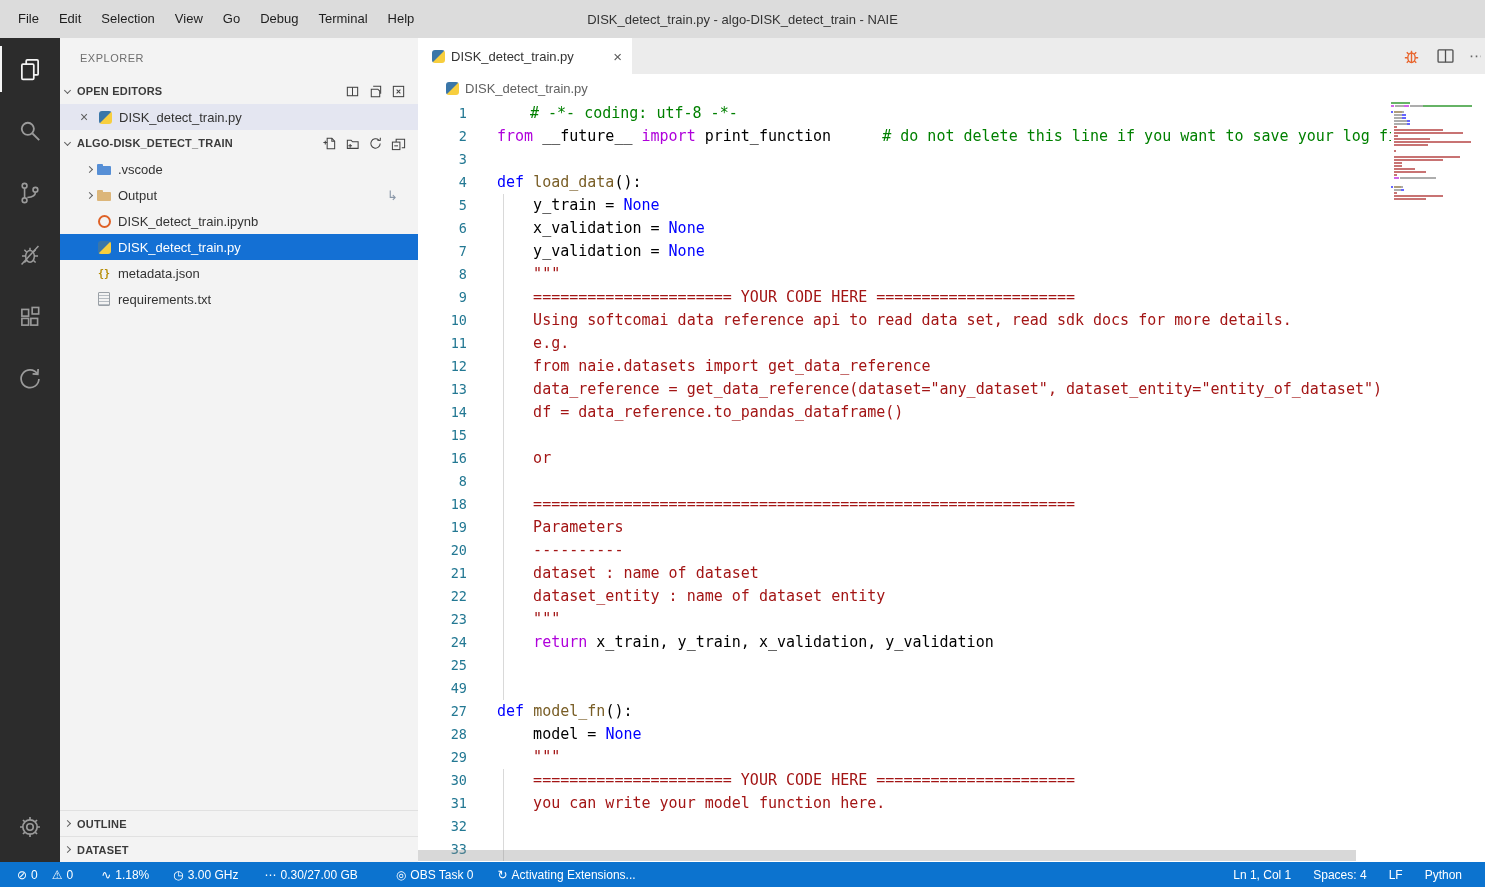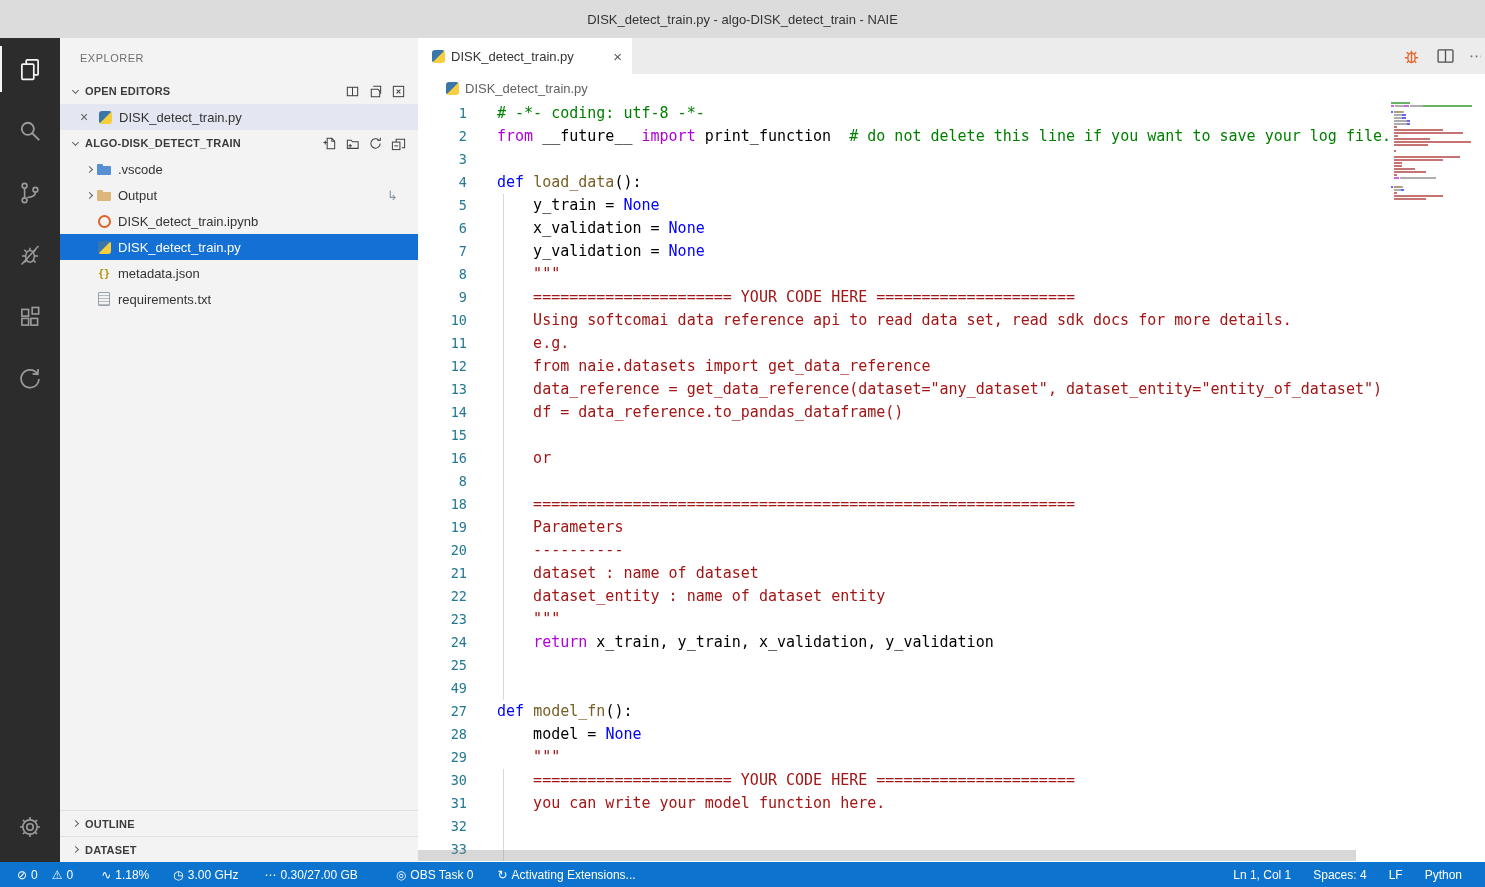--- a/index.html
+++ b/index.html
@@ -14,21 +14,21 @@
   
   .activitybar{position:absolute;top:38px;left:0;width:60px;bottom:25px;background:var(--activitybar_bg);}
   .ab-item{height:62px;display:flex;align-items:center;justify-content:center;color:#9b9b9b;cursor:pointer;position:relative;}
   .ab-item svg{width:26px;height:26px;}
   .ab-item.active{color:#f5f5f5;}
   .ab-item.active::before{content:"";position:absolute;left:0;top:8px;bottom:8px;width:2px;background:#f5f5f5;}
   .ab-bottom{position:absolute;bottom:4px;left:0;right:0;}
   
   .sidebar{position:absolute;top:38px;left:60px;width:358px;bottom:25px;background:var(--sidebar_bg);overflow:hidden;}
   .sb-title{height:40px;display:flex;align-items:center;padding-left:20px;font-size:11px;color:#6f6f6f;letter-spacing:.5px;}
-  .section-header{height:26px;display:flex;align-items:center;font-size:11px;font-weight:700;color:#3b3b3b;padding-left:8px;cursor:pointer;}
+  .section-header{height:26px;display:flex;align-items:center;font-size:11px;font-weight:700;color:#3b3b3b;padding-left:0;cursor:pointer;}
   .section-label{margin-left:3px;letter-spacing:.2px;}
   .section-actions{margin-left:auto;display:flex;gap:8px;padding-right:12px;color:#424242;}
   .section-actions svg{width:15px;height:15px;cursor:pointer;}
   .chev-slot{width:14px;display:flex;align-items:center;justify-content:center;flex:none;}
   .chev{display:inline-block;width:5px;height:5px;border-right:1.4px solid #616161;border-bottom:1.4px solid #616161;}
   .chev.right{transform:rotate(-45deg);}
   .chev.down{transform:rotate(45deg);margin-top:-2px;}
   .oe-row{height:26px;display:flex;align-items:center;padding-left:20px;background:#e4e6f1;font-size:13px;color:#333;cursor:pointer;}
   .row-close{width:17px;color:#5f5f5f;font-size:14px;flex:none;cursor:pointer;}
   .row-label{white-space:nowrap;overflow:hidden;}
@@ -59,21 +59,21 @@
   .more-dots{width:12px;overflow:hidden;font-size:15px;color:#666;cursor:pointer;}
   .breadcrumbs{position:absolute;top:36px;left:0;right:0;height:28px;display:flex;align-items:center;padding-left:26px;font-size:13px;color:#616161;background:#fff;cursor:pointer;}
   .breadcrumbs .fi{margin-right:5px;}
   .codearea{position:absolute;top:64px;left:0;right:0;bottom:0;overflow:hidden;
     font-family:"DejaVu Sans Mono","Liberation Mono",monospace;}
   .gutter{position:absolute;top:0;left:0;width:49px;}
   .ln{height:23px;line-height:23px;font-size:13.5px;color:#237893;text-align:right;}
   .codelines{position:absolute;top:0;left:79px;right:94px;overflow:hidden;}
   .cl{height:23px;line-height:23px;font-size:15px;white-space:pre;color:#000;}
   .guide{position:absolute;width:1px;background:#d9d9d9;left:85px;}
-  .tk-cm{color:var(--syn_comment);} .tk-kw{color:var(--syn_keyword);} .tk-kb{color:var(--syn_storage);}
+  .tk-cm{color:var(--syn_comment);margin-left:33px;} .tk-kw{color:var(--syn_keyword);} .tk-kb{color:var(--syn_storage);}
   .tk-fn{color:var(--syn_func);} .tk-ds{color:var(--syn_string);} .tk-cn{color:var(--syn_constant);} .tk-pl{color:#000;}
   
   .minimap{position:absolute;top:0;right:6px;width:88px;cursor:pointer;}
   .mm-line{height:3px;line-height:0;white-space:nowrap;overflow:hidden;}
   .mm-seg{display:inline-block;height:2px;opacity:.6;vertical-align:top;}
   .mm-gap{display:inline-block;height:2px;vertical-align:top;}
   .tkbg-cm{background:var(--syn_comment);} .tkbg-kw{background:var(--syn_keyword);} .tkbg-kb{background:var(--syn_storage);}
   .tkbg-fn{background:var(--syn_func);} .tkbg-ds{background:var(--syn_string);} .tkbg-cn{background:var(--syn_constant);} .tkbg-pl{background:#777;}
   .hscroll{position:absolute;bottom:1px;left:0;width:938px;height:11px;background:#8f8f8f;opacity:.35;cursor:pointer;}
   
@@ -87,20 +87,30 @@
   .sb-left .sb-item:nth-child(5){margin-left:12px;}
   .sb-left .sb-item:nth-child(6){margin-left:24px;}
   .sb-left .sb-item:nth-child(7){margin-left:10px;}
   .sb-right .sb-item{padding:0 11px;}
   .sb-ico{font-size:12px;}
 </style>
 </head>
 <body>
 
 <div class="titlebar">
+  <div class="menus">
+      <div class="menu-item">File</div>
+      <div class="menu-item">Edit</div>
+      <div class="menu-item">Selection</div>
+      <div class="menu-item">View</div>
+      <div class="menu-item">Go</div>
+      <div class="menu-item">Debug</div>
+      <div class="menu-item">Terminal</div>
+      <div class="menu-item">Help</div>
+    </div>
   <div class="window-title">DISK_detect_train.py - algo-DISK_detect_train - NAIE</div>
 </div>
 
 <nav class="activitybar">
   <div class="ab-item active">
     <svg viewBox="0 0 24 24" fill="none" stroke="currentColor" stroke-width="1.6">
       <rect x="8.5" y="3.5" width="11" height="14" rx="1"></rect>
       <rect x="4.5" y="7.5" width="11" height="14" rx="1" fill="#2c2c2c"></rect>
     </svg>
   </div>

